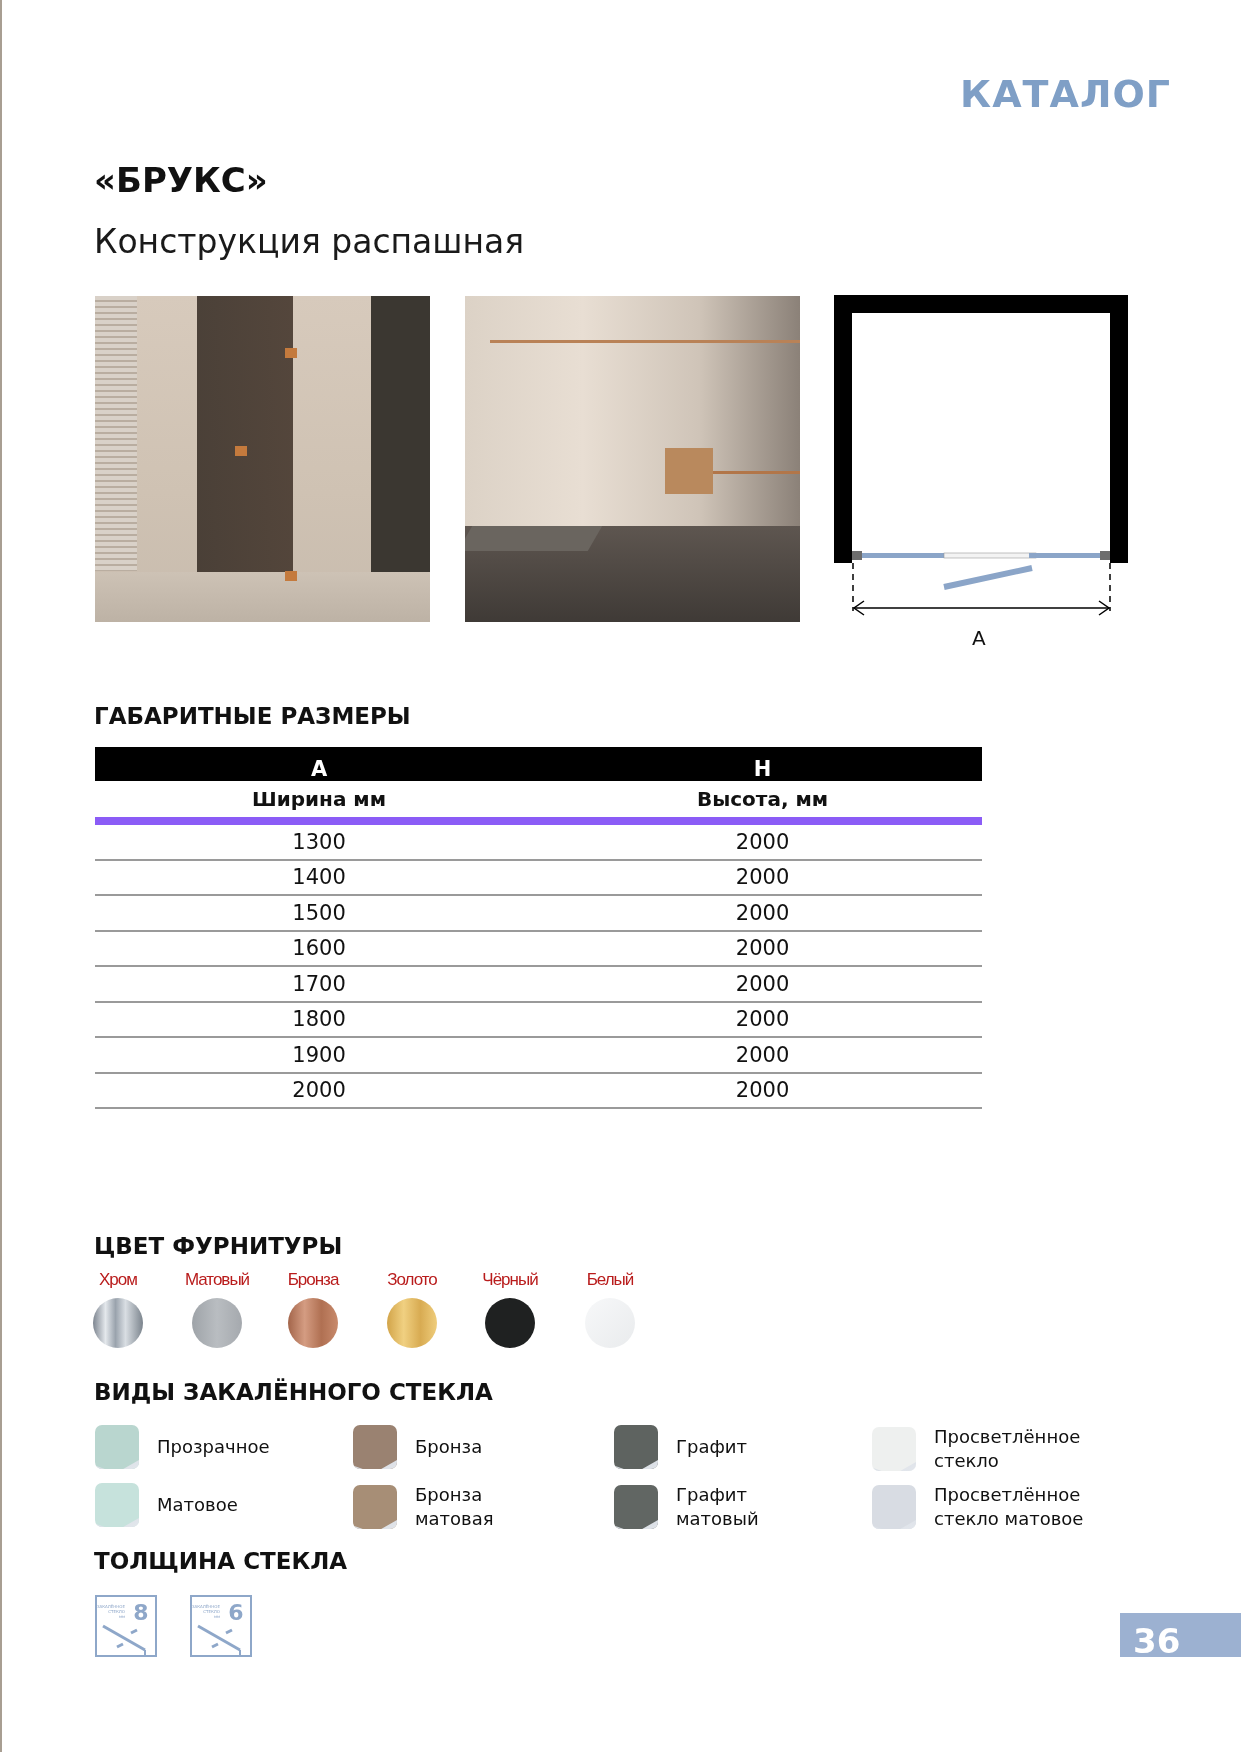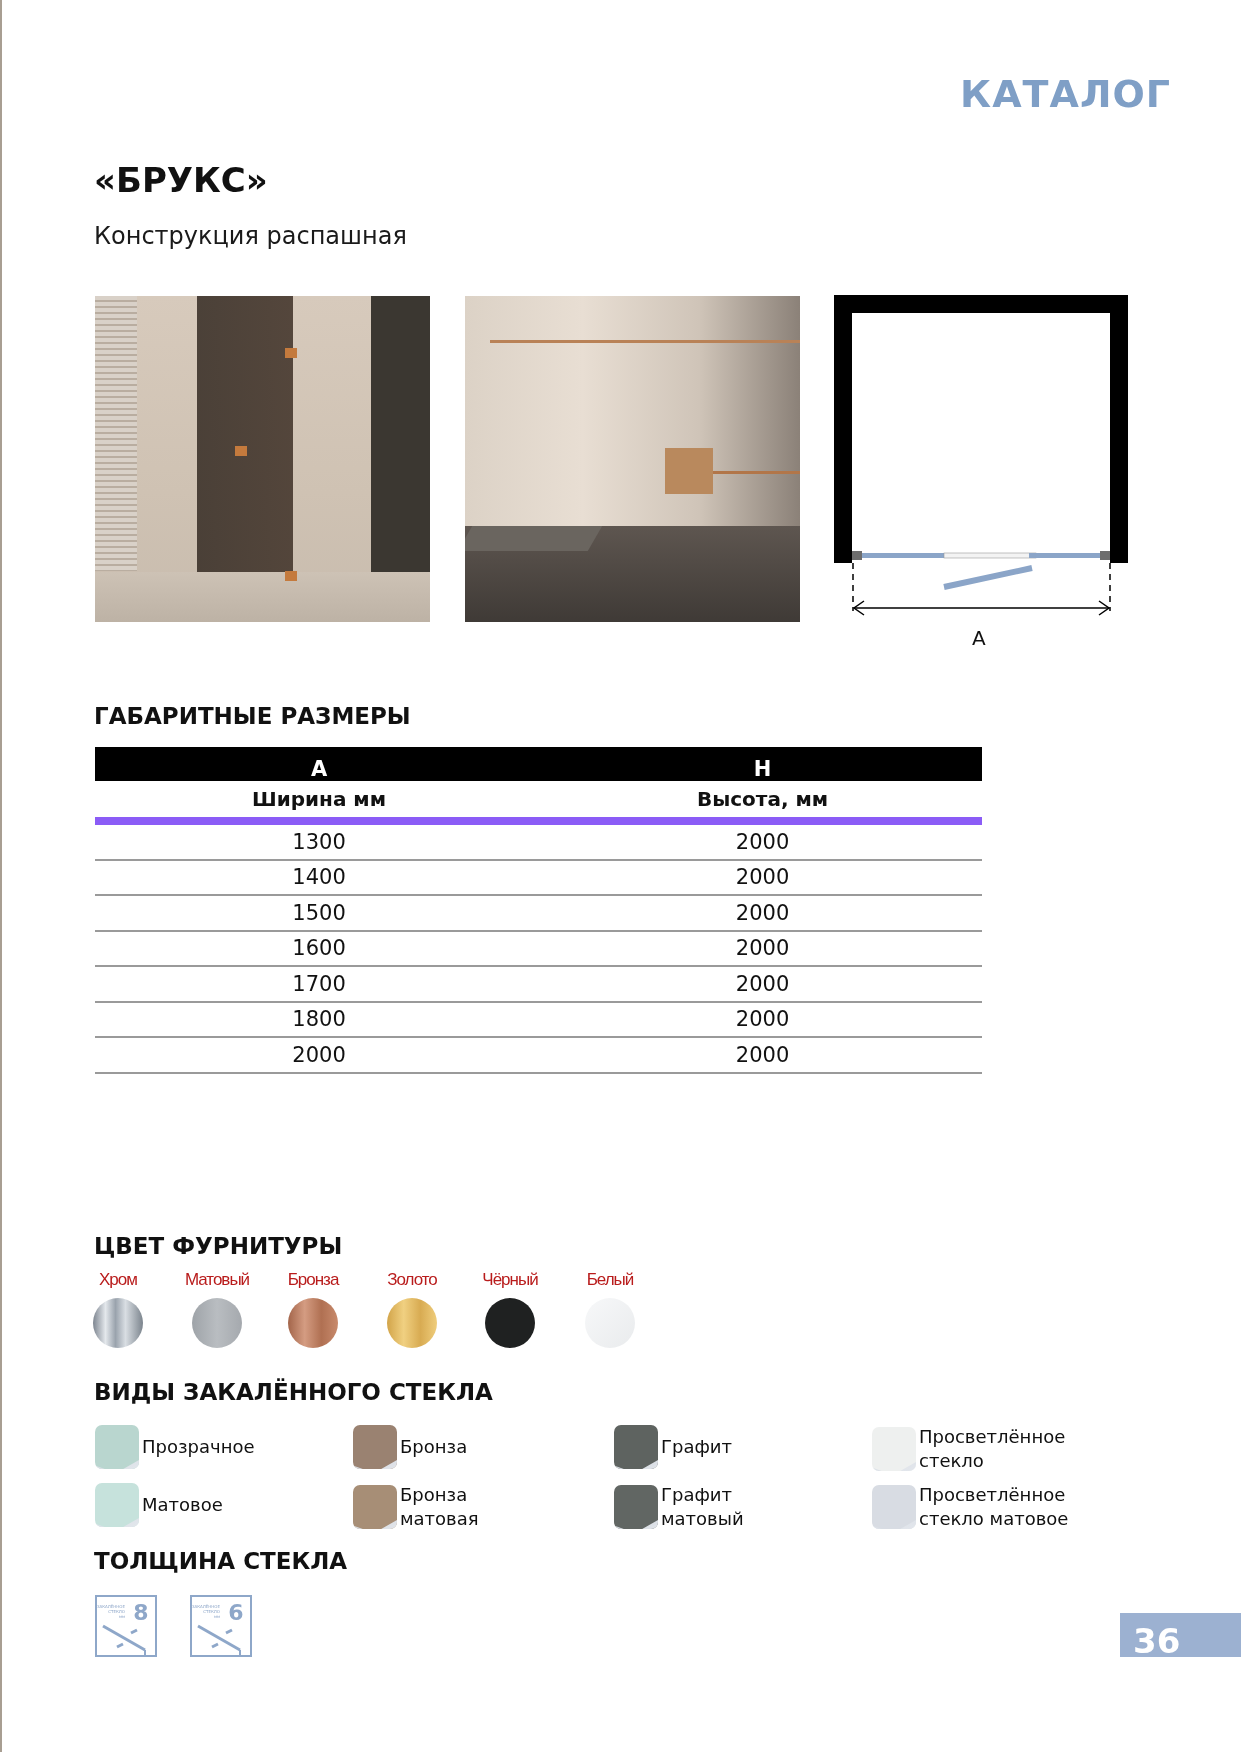--- a/index.html
+++ b/index.html
@@ -14,21 +14,21 @@
     position: absolute; right: 70px; top: 72px;
     font-family: "DejaVu Sans", sans-serif; font-weight: bold;
     font-size: 38px; letter-spacing: 1px; color: #7f9fc6;
   }
   .title {
     position: absolute; left: 94px; top: 160px;
     font-family: "DejaVu Sans", sans-serif; font-weight: bold; font-size: 34px; color: #111;
   }
   .subtitle {
     position: absolute; left: 94px; top: 222px;
-    font-family: "DejaVu Sans", sans-serif; font-size: 24px; color: #1a1a1a;
+    font-family: "DejaVu Sans", sans-serif; font-size: 33px; color: #1a1a1a;
   }
   .photo {
     position: absolute; top: 296px; width: 335px; height: 326px; overflow: hidden;
   }
   .photo1 { left: 95px;
     background:
       linear-gradient(90deg, transparent 0, transparent 102px, rgba(60,50,42,0.9) 102px, rgba(70,56,46,0.9) 198px, transparent 198px, transparent 276px, #3b3731 276px),
       linear-gradient(180deg, #d7cabc 0%, #cfc2b3 60%, #c8bcae 100%);
   }
   .photo1 .radiator { position:absolute; left:0; top:0; width:42px; height:275px;
@@ -69,21 +69,21 @@
   .color-label { font-size: 17px; letter-spacing: -1px; color: #b91c1c; font-family: "Liberation Sans", sans-serif; }
   .swatch { width: 50px; height: 50px; border-radius: 50%; margin: 8px auto 0; }
   .glass-grid { position: absolute; left: 95px; top: 1425px; width: 1000px; height: 110px; }
   .glass-item { position: absolute; display: flex; align-items: center; }
   .glass-swatch { width: 44px; height: 44px; border-radius: 7px; position: relative; overflow: hidden; flex: none; }
   .glass-swatch::after {
     content: ""; position: absolute; left: -4px; top: 26px; width: 56px; height: 22px;
     background: linear-gradient(160deg, rgba(255,255,255,0) 0%, rgba(220,225,232,0.95) 45%, #e6e9ee 100%);
     clip-path: polygon(0 60%, 45% 100%, 100% 20%, 100% 100%, 0 100%);
   }
-  .glass-label { margin-left: 3px; font-family: "DejaVu Sans", sans-serif; font-size: 18px; line-height: 24px; color: #111; }
+  .glass-label { margin-left: 18px; font-family: "DejaVu Sans", sans-serif; font-size: 18px; line-height: 24px; color: #111; }
   .thick-icon { position: absolute; top: 1595px; width: 62px; height: 62px; }
   .page-num {
     position: absolute; left: 1120px; top: 1613px; width: 121px; height: 44px; background: #9cb1d1;
     color: #fff; font-family: "DejaVu Sans", sans-serif; font-weight: bold; font-size: 34px;
     line-height: 56px; padding-left: 13px; box-sizing: border-box;
   }
 </style>
 </head>
 <body>
 
@@ -159,20 +159,24 @@
       </tr>
     <tr>
         <td>1700</td>
         <td>2000</td>
       </tr>
     <tr>
         <td>1800</td>
         <td>2000</td>
       </tr>
     <tr>
+        <td>1900</td>
+        <td>2000</td>
+      </tr>
+    <tr>
         <td>2000</td>
         <td>2000</td>
       </tr>
   </tbody>
 </table>
 
 <div class="section-heading" style="top:1233px">ЦВЕТ ФУРНИТУРЫ</div>
 
 <div class="colors-row">
   <div class="color-item" style="left:-22px">

